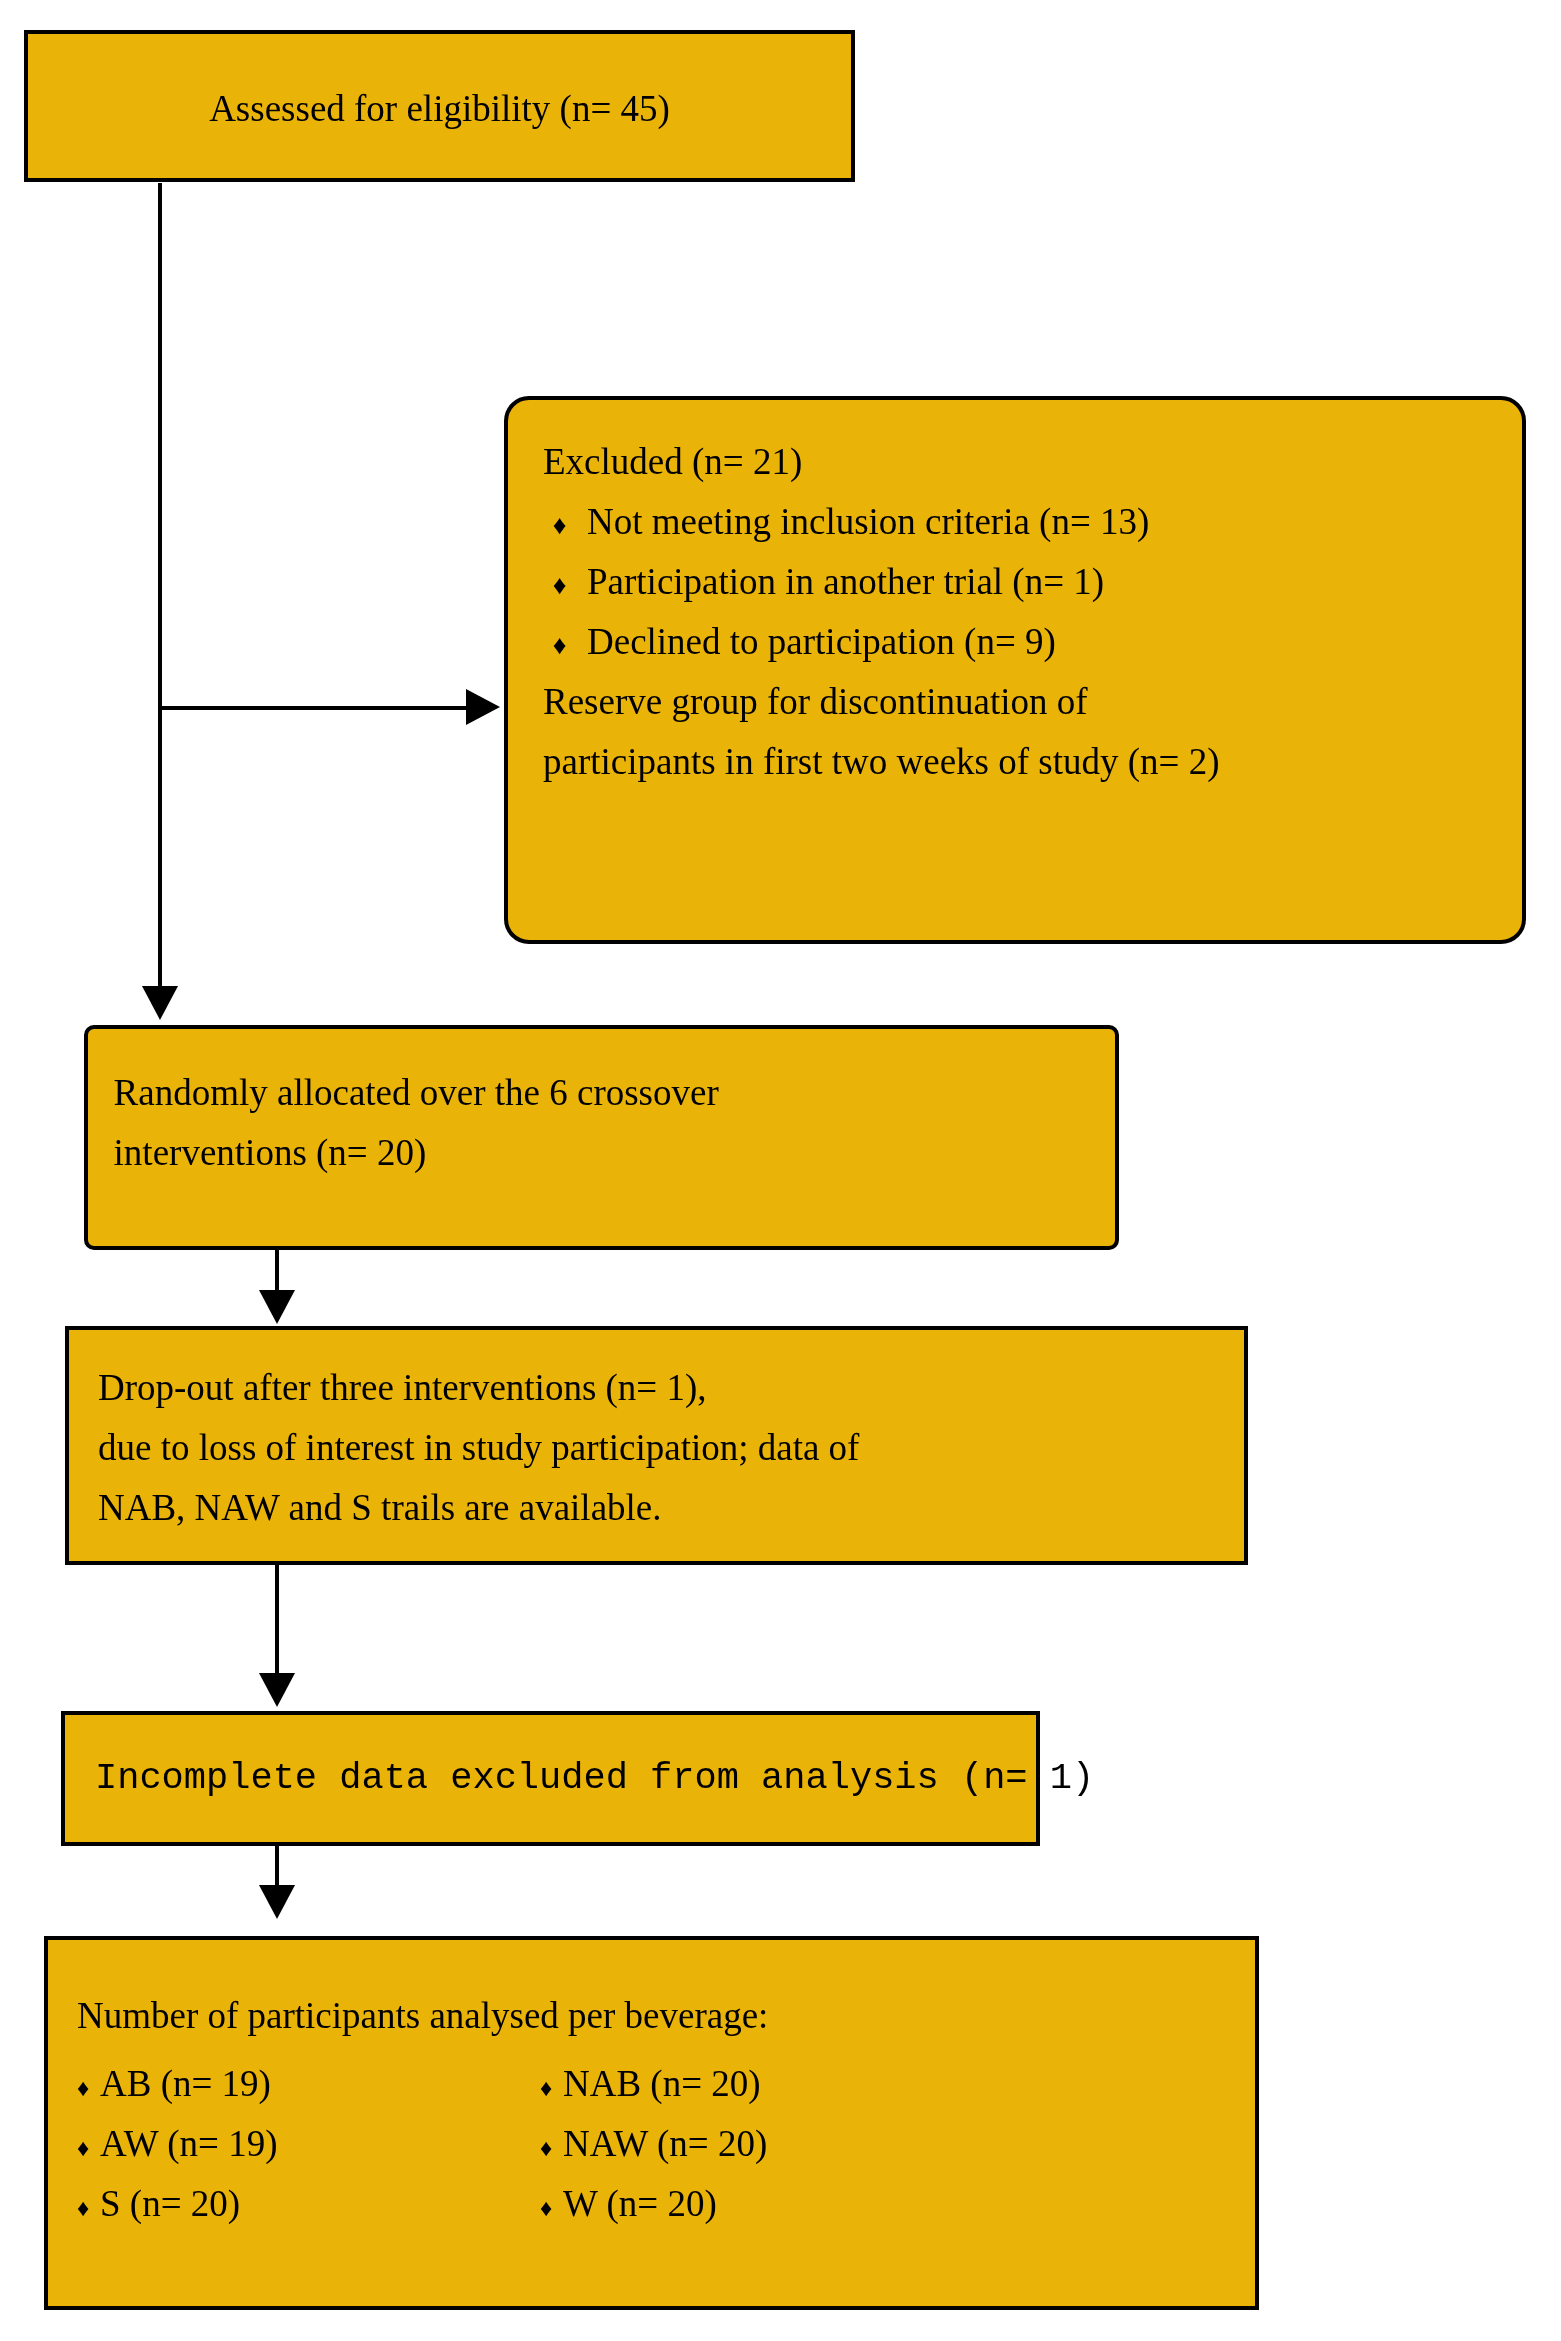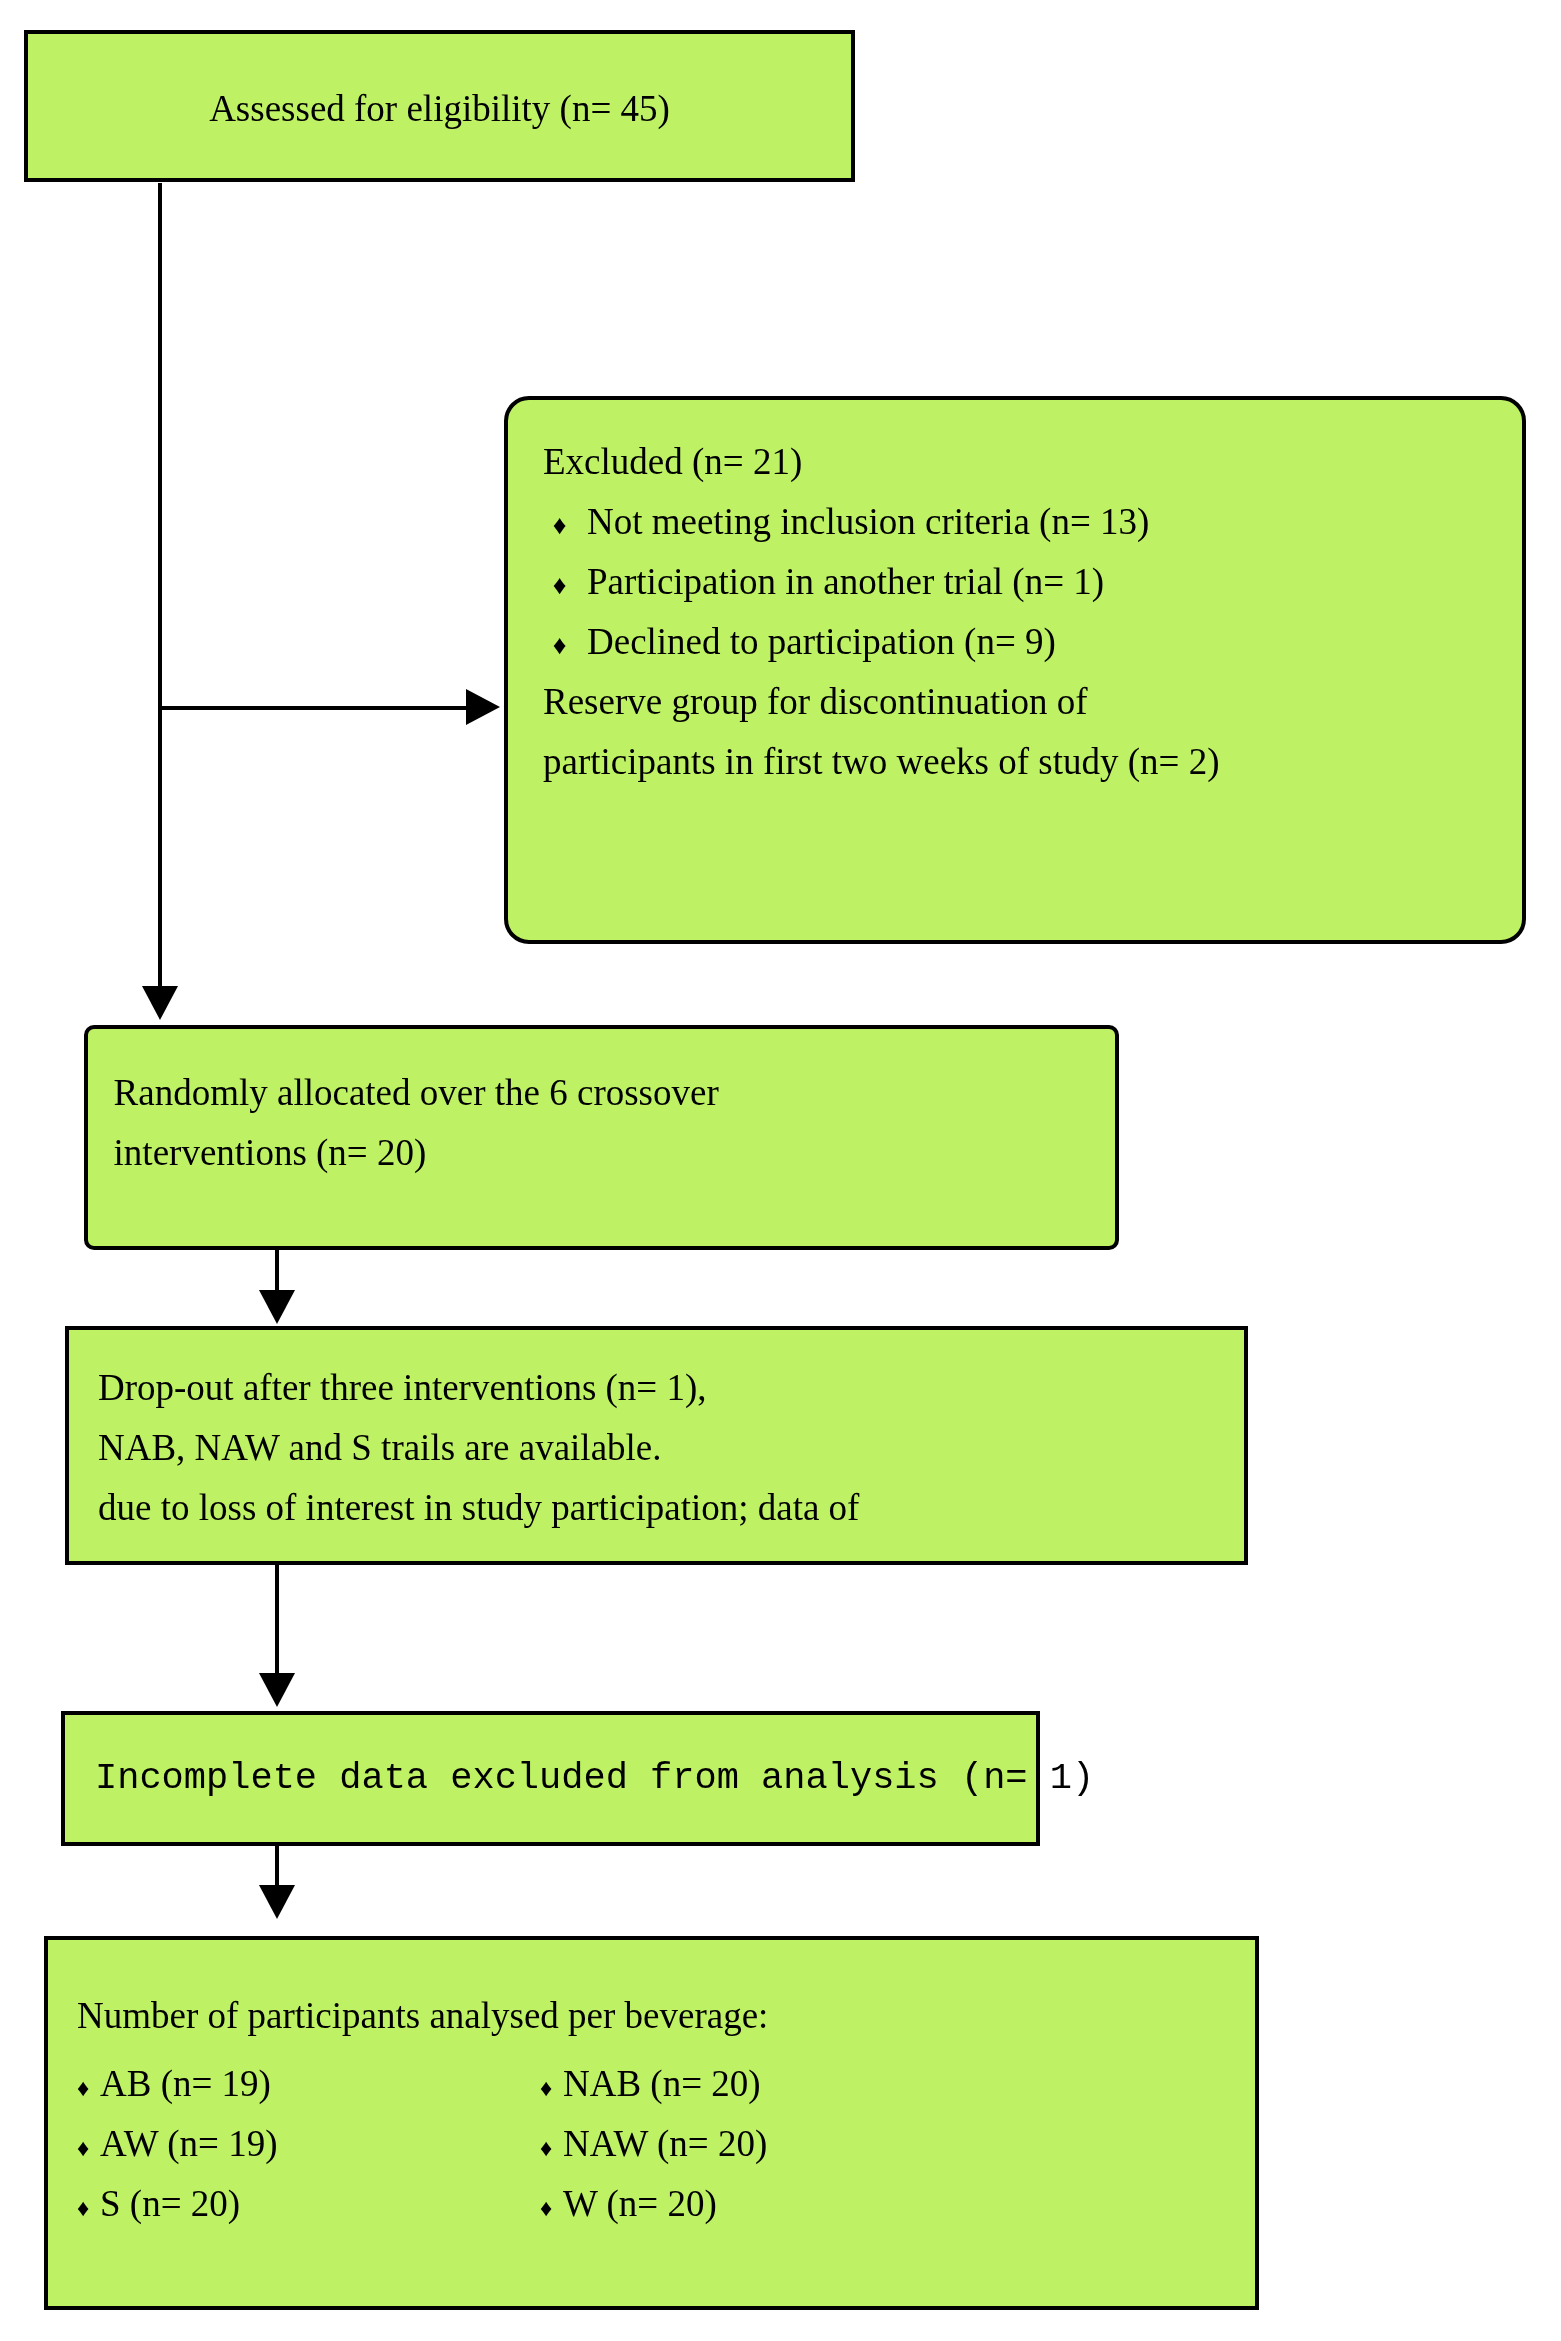--- a/index.html
+++ b/index.html
@@ -14,21 +14,21 @@
     height: 2342px;
     background: #ffffff;
     font-family: "Liberation Serif", "DejaVu Serif", serif;
     color: #000000;
     overflow: hidden;
   }
   .box {
     position: absolute;
     box-sizing: border-box;
     border: 4.3px solid #000000;
-    background: #bef264;
+    background: #eab308;
   }
   .box-inner {
     position: absolute;
     left: 0;
     right: 0;
   }
   .line-text {
     font-size: 37px;
     line-height: 1.62;
     white-space: nowrap;
@@ -213,22 +213,22 @@
       <div class="line-text">interventions (n= 20)</div>
     </div>
   </div>
 
   <div class="vline" style="left:275px; top:1250px; height:43px;"></div>
   <div class="arrow-down" style="left:259px; top:1290px;"></div>
 
   <div class="box" id="box-dropout">
     <div class="box-inner">
       <div class="line-text">Drop-out after three interventions (n= 1),</div>
+      <div class="line-text">due to loss of interest in study participation; data of</div>
       <div class="line-text">NAB, NAW and S trails are available.</div>
-      <div class="line-text">due to loss of interest in study participation; data of</div>
     </div>
   </div>
 
   <div class="vline" style="left:275px; top:1565px; height:110px;"></div>
   <div class="arrow-down" style="left:259px; top:1673px;"></div>
 
   <div class="box" id="box-incomplete">
     <div class="box-inner">
       <div class="line-text">Incomplete data excluded from analysis (n= 1)</div>
     </div>

